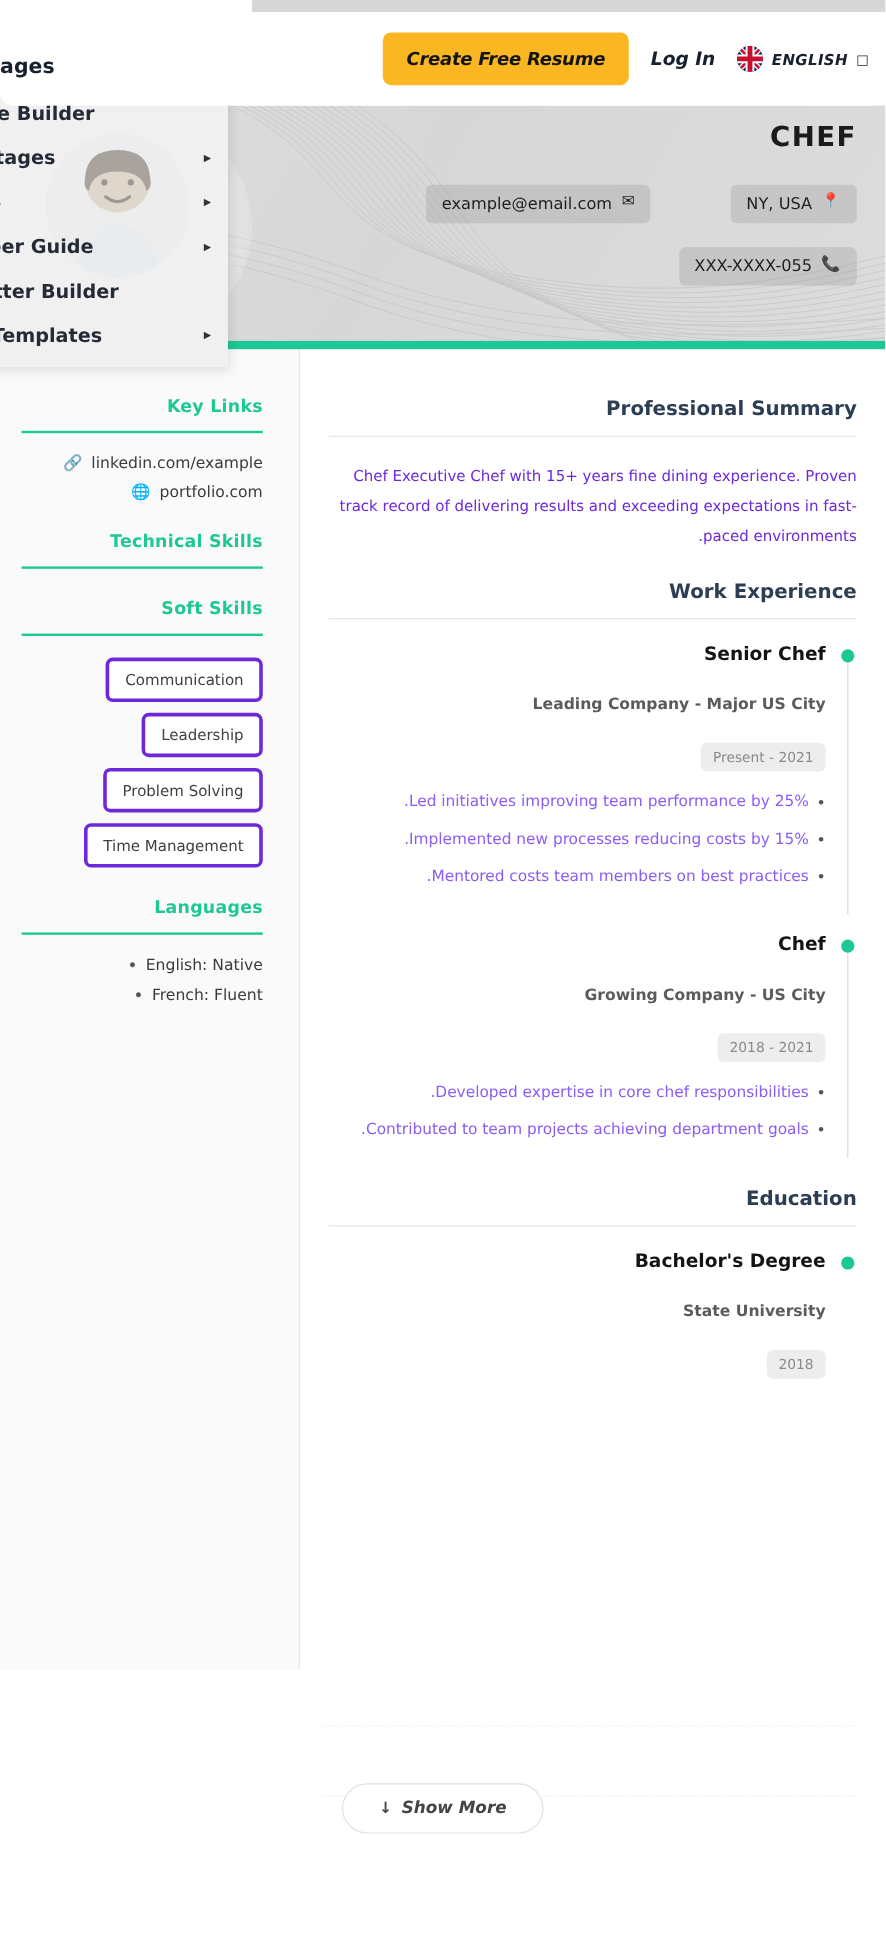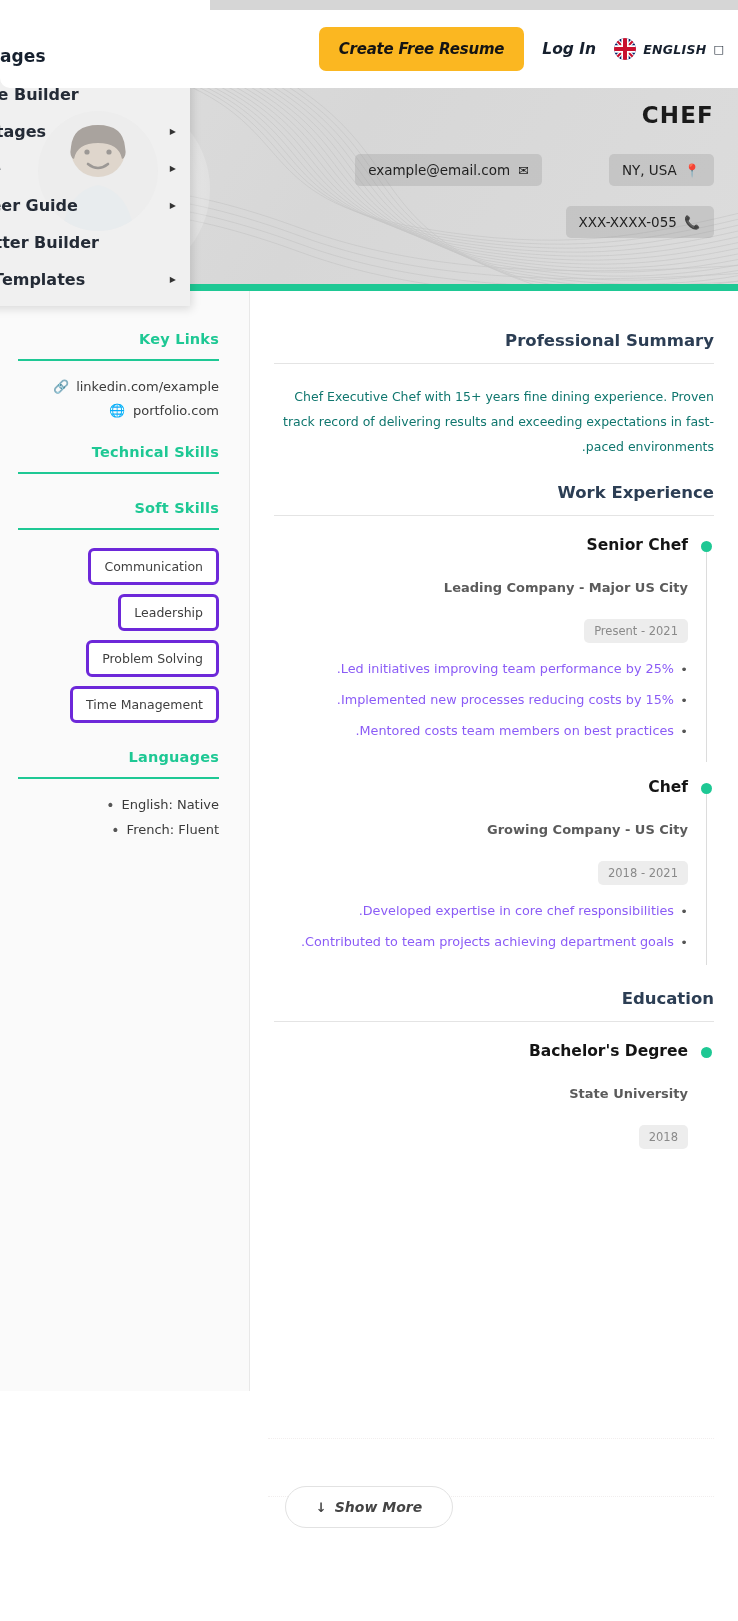--- a/index.html
+++ b/index.html
@@ -182,21 +182,21 @@
     font-weight: 800;
     color: #1b1b1b;
     letter-spacing: 1.2px;
   }
   .contact-chip {
     position: absolute;
     background: rgba(150,150,150,0.30);
     border-radius: 5px;
     padding: 8px 13px;
     display: flex;
-    align-items: center;
+    align-items: flex-start;
     gap: 8px;
     font-size: 13.5px;
     color: #1f1f1f;
     white-space: nowrap;
   }
   .chip-email { right: 196px; top: 66px; }
   .chip-loc   { right: 24px;  top: 66px; }
   .chip-phone { right: 24px;  top: 118px; }
   .chip-ico { font-size: 13px; line-height: 1; }
 
@@ -305,21 +305,21 @@
     margin-bottom: 13px;
   }
   .sec-rule {
     height: 1px;
     background: #e4e4e4;
     margin-bottom: 20px;
   }
   .summary-text {
     font-size: 12.5px;
     line-height: 2.0;
-    color: #0f766e;
+    color: #6d28d9;
     margin-bottom: 24px;
     padding-left: 4px;
   }
 
   .tl-item {
     position: relative;
     padding-right: 26px;
     padding-bottom: 6px;
     text-align: right;
   }

